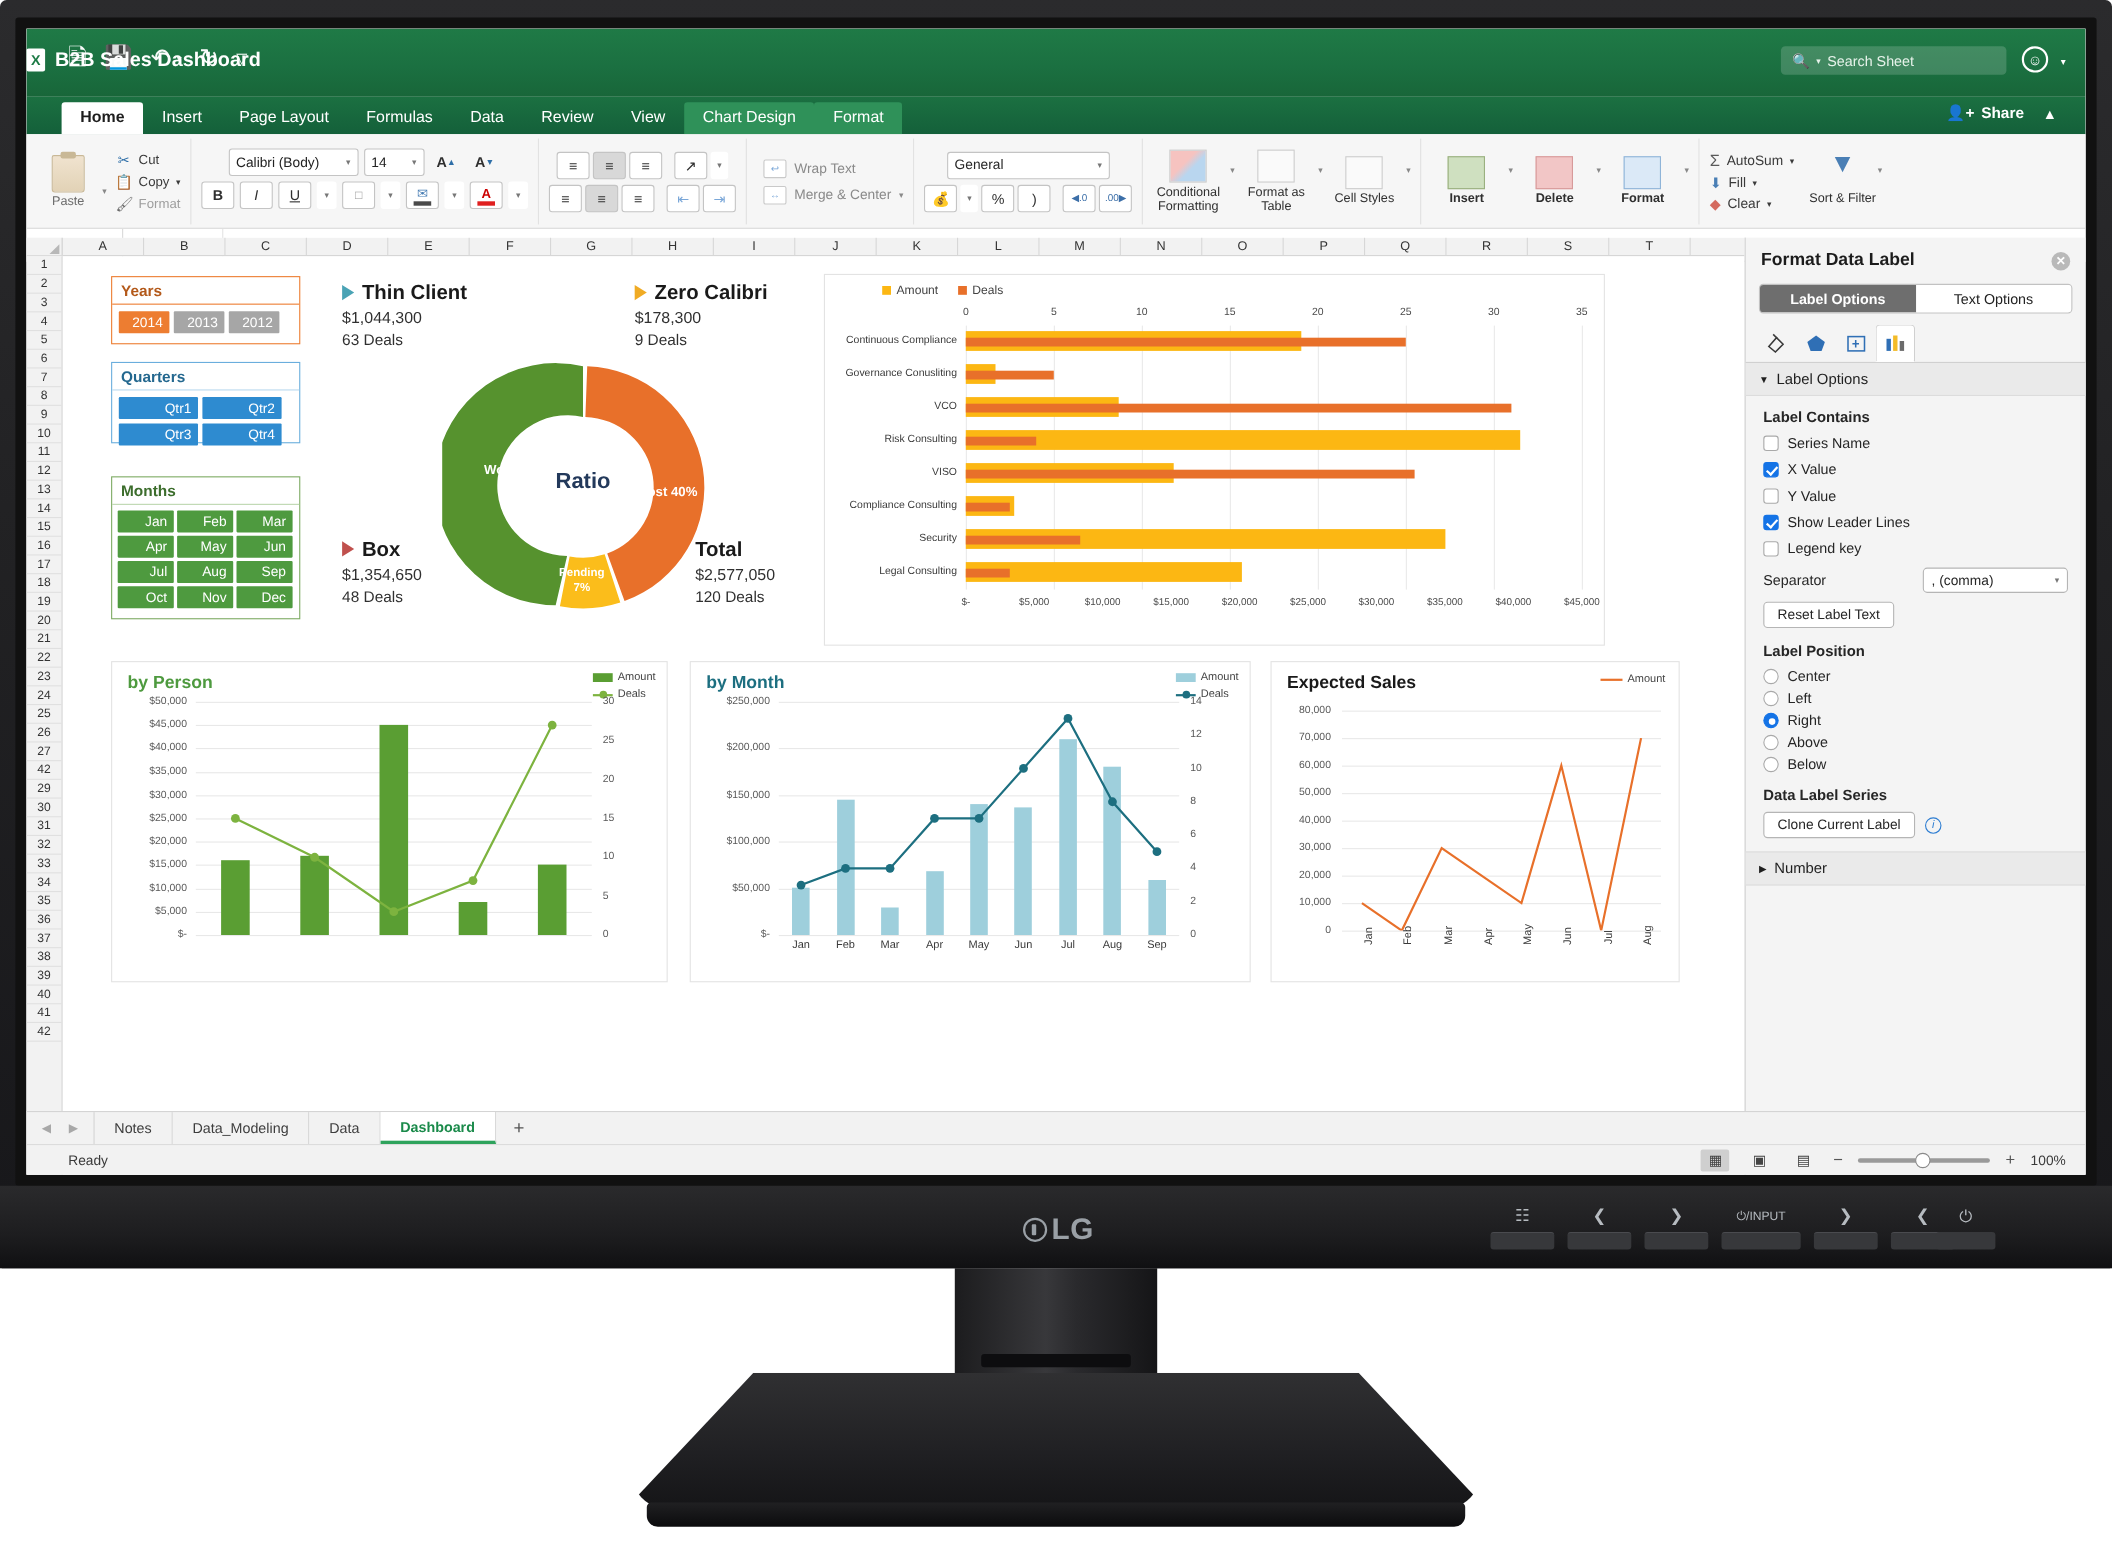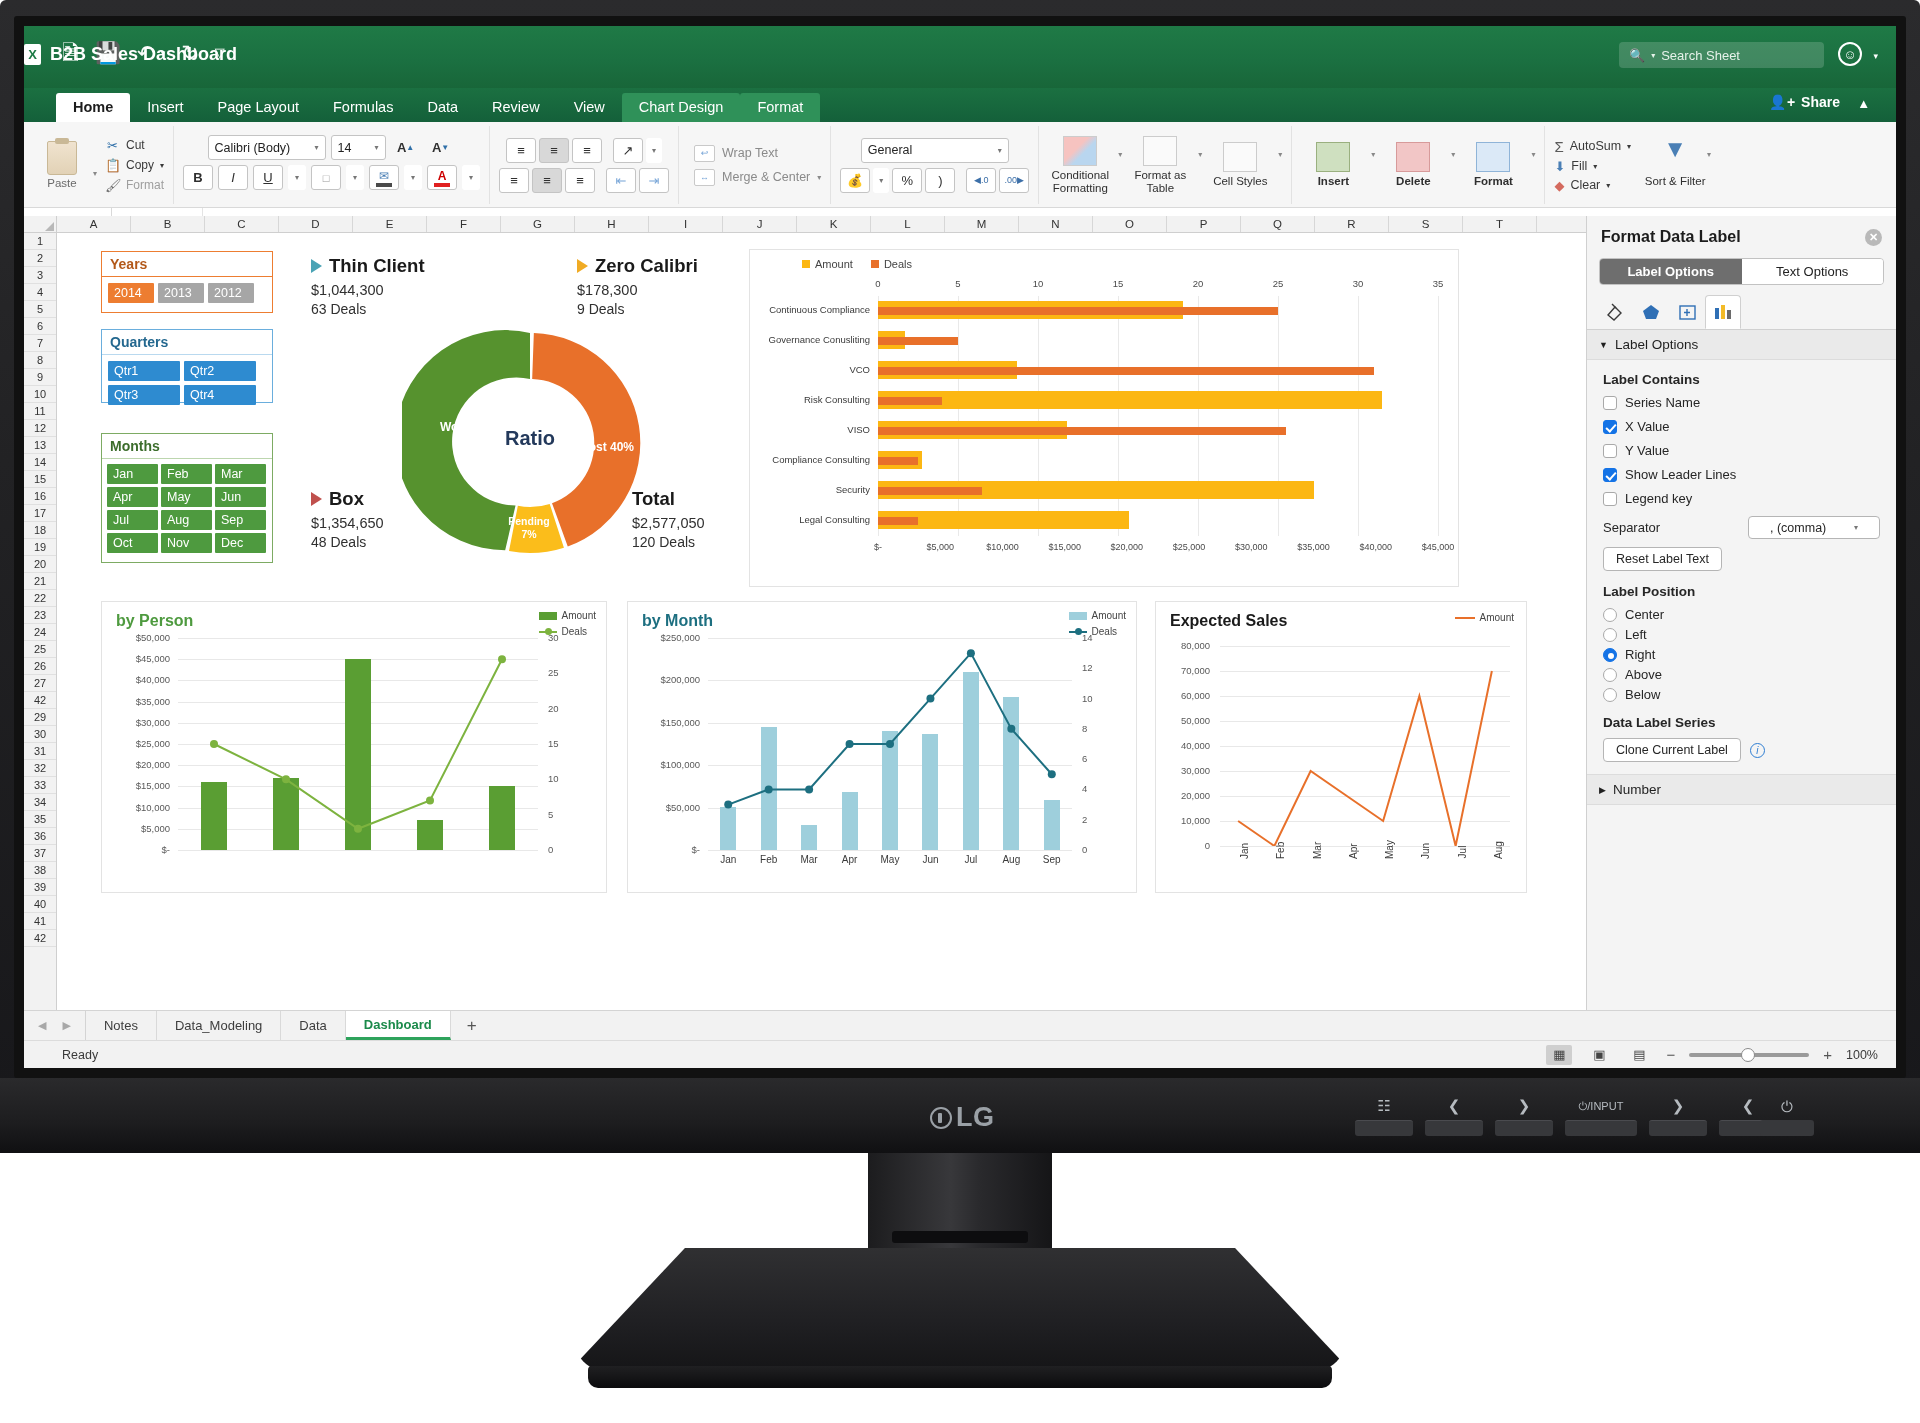--- a/index.html
+++ b/index.html
@@ -152,21 +152,21 @@
   .corner::after{content:"";position:absolute;right:2px;bottom:1px;border-style:solid;border-width:0 0 9px 9px;border-color:transparent transparent #b8b8b8 transparent;}
   .ch{border-right:1px solid #d7d7d7;display:flex;align-items:center;justify-content:center;}
   .rowhdr{width:33px;background:#f2f2f2;border-right:1px solid #cfcfcf;font-size:11px;color:#333;}
   .rh{height:17px;border-bottom:1px solid #e0e0e0;display:flex;align-items:center;justify-content:center;}
   .sheet-area{position:absolute;left:33px;top:17px;right:0;bottom:0;background:#fff;overflow:hidden;}
 
   
   .slicer{position:absolute;background:#fff;}
   .slicer .sl-hdr{font-weight:bold;font-size:14px;padding:4px 8px;}
   .sl-grid{display:flex;flex-wrap:wrap;gap:4px;padding:6px;}
-  .sl-item{font-size:12.5px;padding:3px 6px;border-radius:1px;color:#fff;text-align:left;cursor:pointer;}
+  .sl-item{font-size:12.5px;padding:3px 6px;border-radius:1px;color:#fff;text-align:right;cursor:pointer;}
 
   .kpi{position:absolute;}
   .kpi .kt{font-size:18.5px;font-weight:bold;color:#1a1a1a;display:flex;align-items:center;gap:7px;}
   .kpi .kv{font-size:14.5px;color:#303030;margin-top:5px;}
   .kpi .kd{font-size:14px;color:#303030;margin-top:3px;}
   .flag{width:0;height:0;border-style:solid;border-width:7px 0 7px 11px;}
 
   .chartbox{position:absolute;background:#fff;border:1px solid #e3e3e3;}
   .ctitle{font-weight:bold;}
   .gline{position:absolute;background:#e6e6e6;}
@@ -200,21 +200,21 @@
   .pb-title{font-weight:bold;font-size:13.5px;margin-bottom:8px;}
   .ckrow{display:flex;align-items:center;gap:8px;margin-bottom:9px;font-size:13px;cursor:pointer;}
   .ck{width:14px;height:14px;border:1px solid #a9a9a9;border-radius:3px;background:#fff;}
   .ck.on{background:#1473e6;border-color:#1473e6;position:relative;}
   .ck.on::after{content:"";position:absolute;left:4px;top:1px;width:4px;height:8px;border:solid #fff;border-width:0 2px 2px 0;transform:rotate(42deg);}
   .rrow{display:flex;align-items:center;gap:8px;margin-bottom:5px;font-size:13px;cursor:pointer;}
   .rd{width:14px;height:14px;border:1px solid #a9a9a9;border-radius:50%;background:#fff;}
   .rd.on{background:#1473e6;border-color:#1473e6;position:relative;}
   .rd.on::after{content:"";position:absolute;left:4px;top:4px;width:6px;height:6px;border-radius:50%;background:#fff;}
   .seprow{display:flex;align-items:center;margin-bottom:8px;}
-  .sel-sm{margin-left:auto;width:132px;height:23px;border:1px solid #b5b5b5;border-radius:4px;background:#fff;display:flex;align-items:center;padding:0 21px;font-size:12.5px;}
+  .sel-sm{margin-left:auto;width:132px;height:23px;border:1px solid #b5b5b5;border-radius:4px;background:#fff;display:flex;align-items:center;padding:0 7px;font-size:12.5px;}
   .sel-sm .car{margin-left:auto;font-size:8px;color:#777;}
   .pbtn{display:inline-flex;align-items:center;justify-content:center;height:24px;padding:0 12px;border:1px solid #b5b5b5;border-radius:4px;background:#fff;font-size:12.5px;cursor:pointer;}
   .infoi{display:inline-flex;width:15px;height:15px;border:1px solid #2d7dd2;border-radius:50%;color:#2d7dd2;font-size:10px;align-items:center;justify-content:center;margin-left:9px;font-style:italic;}
 </style>
 </head>
 <body>
 
 <div id="monitor">
   <div class="bezel"></div>
   <div class="bezel-inner"></div>

